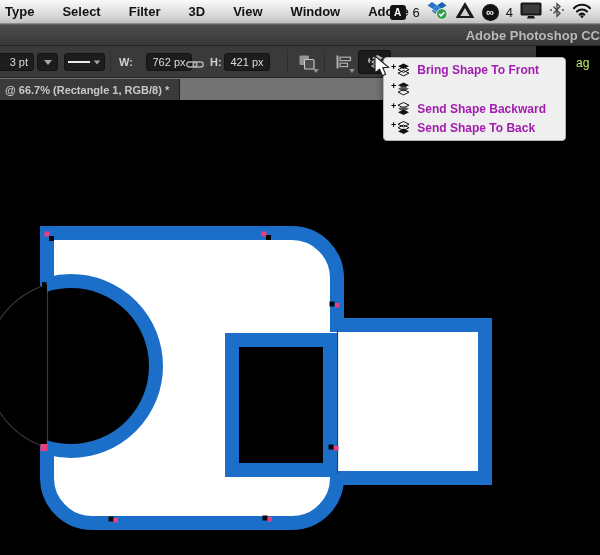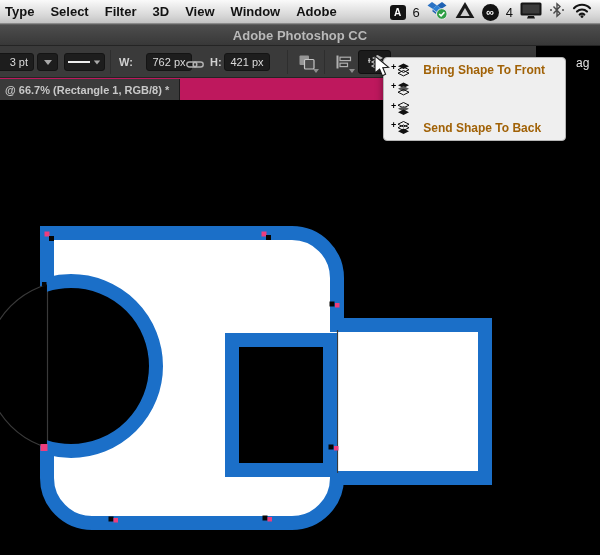--- a/index.html
+++ b/index.html
@@ -2,67 +2,67 @@
 <html><head>
 <meta charset="utf-8">
 <style>
   html,body{margin:0;padding:0;background:#000;}
   *{box-sizing:border-box;font-family:"Liberation Sans",sans-serif;}
   #screen{position:relative;width:600px;height:555px;overflow:hidden;background:#000;}
 
   
   .menubar{position:absolute;left:0;top:0;width:600px;height:24px;
     background:linear-gradient(#fafafa,#d6d6d6 70%,#c2c2c2);
-    border-bottom:1px solid #8a8a8a;display:flex;align-items:center;padding-left:5px;gap:16px;}
+    border-bottom:1px solid #8a8a8a;display:flex;align-items:center;padding-left:5px;gap:28px;}
   .menubar .mitem{font-size:13px;font-weight:600;color:#121212;white-space:nowrap;}
   .statusicons{position:absolute;right:8px;top:0;height:24px;display:flex;align-items:center;gap:7px;}
   .statusicons .cnt{font-size:13px;color:#111;font-weight:400;}
   .adobebox{width:16px;height:15px;background:#131313;border-radius:3px;color:#fff;
     font-size:10px;font-weight:700;display:flex;align-items:center;justify-content:center;}
   .ccbox{width:17px;height:17px;background:#131313;border-radius:50%;color:#fff;
     font-size:11px;font-weight:700;display:flex;align-items:center;justify-content:center;line-height:1;}
 
   
   .titlebar{position:absolute;left:0;top:24px;width:600px;height:22px;
     background:linear-gradient(#4d4d4d,#383838);border-top:1px solid #5f5f5f;border-bottom:1px solid #242424;
-    display:flex;align-items:center;justify-content:center;}
+    display:flex;align-items:center;justify-content:flex-end;}
   .titlebar .t{font-size:13px;font-weight:600;color:#b9b9b9;}
 
   
   .optionsbar{position:absolute;left:0;top:46px;width:536px;height:32px;background:#3a3a3a;
     border-bottom:1px solid #242424;}
   .obar-el{position:absolute;top:7px;height:18px;}
   .field{background:#1d1d1d;border:1px solid #141414;border-radius:3px;color:#dcdcdc;
     font-size:11px;display:flex;align-items:center;justify-content:center;}
   .lbl{color:#d2d2d2;font-size:11px;font-weight:700;display:flex;align-items:center;height:18px;}
   .vsep{position:absolute;top:4px;width:1px;height:24px;background:#4c4c4c;border-right:1px solid #2e2e2e;}
   .dd-arrow{width:0;height:0;border-left:4px solid transparent;border-right:4px solid transparent;
     border-top:5px solid #a9a9a9;}
   .mini-arrow{position:absolute;right:1px;bottom:1px;width:0;height:0;
     border-left:3px solid transparent;border-right:3px solid transparent;border-top:4px solid #8f8f8f;}
   .iconbtn{position:absolute;top:4px;height:24px;display:flex;align-items:center;justify-content:center;}
   .iconbtn.pressed{background:#1c1c1c;border:1px solid #101010;border-radius:3px;}
-  .clipped-text{position:absolute;top:10px;color:#e5e5e5;font-size:12px;}
-
-  
-  .tabbar{position:absolute;left:0;top:78px;width:488px;height:22px;background:#be185d;}
+  .clipped-text{position:absolute;top:10px;color:#bef264;font-size:12px;}
+
+  
+  .tabbar{position:absolute;left:0;top:78px;width:488px;height:22px;background:#737373;}
   .doctab{position:absolute;left:0;top:1px;height:21px;background:#3a3a3a;border-right:1px solid #1c1c1c;
     display:flex;align-items:center;padding:0 10px 0 5px;}
   .doctab .dt{font-size:11px;font-weight:600;color:#c8c8c8;white-space:nowrap;}
 
   
   .canvas{position:absolute;left:0;top:100px;width:600px;height:455px;background:#000;}
 
   
   .ctxmenu{position:absolute;left:383px;top:57px;width:183px;height:84px;background:#efefef;
     border:1px solid #b5b5b5;border-radius:4px;box-shadow:2px 4px 10px rgba(0,0,0,.65);
     padding:2px 0;z-index:40;display:flex;flex-direction:column;}
   .ctxitem{height:20px;display:flex;align-items:center;padding-left:7px;cursor:default;}
   .ctxitem .plus{font-size:9px;font-weight:700;color:#000;margin-right:1px;margin-top:-6px;}
-  .ctxitem .lab{font-size:12px;font-weight:700;color:#a16207;margin-left:13px;white-space:nowrap;}
+  .ctxitem .lab{font-size:12px;font-weight:700;color:#a21caf;margin-left:7px;white-space:nowrap;}
 
   .cursor{position:absolute;left:374px;top:55px;z-index:60;}
 </style>
 </head>
 <body>
 
 <div id="screen">
 
   <div class="menubar">
     <span class="mitem">Type</span>
@@ -243,20 +243,21 @@
         <path d="M6.5,7.5 L12,10.2 6.5,12.9 1,10.2 Z" fill="none" stroke="#111" stroke-width="1"></path>
       </svg>
     </div>
     <div class="ctxitem">
       <span class="plus">+</span>
       <svg width="13" height="14" viewBox="0 0 13 14">
         <path d="M6.5,0.5 L12,3.2 6.5,5.9 1,3.2 Z" fill="none" stroke="#111" stroke-width="1"></path>
         <path d="M6.5,4 L12,6.7 6.5,9.4 1,6.7 Z" fill="#555"></path>
         <path d="M6.5,7.5 L12,10.2 6.5,12.9 1,10.2 Z" fill="#111"></path>
       </svg>
+      <span class="lab">Send Shape Backward</span>
     </div>
     <div class="ctxitem">
       <span class="plus">+</span>
       <svg width="13" height="14" viewBox="0 0 13 14">
         <path d="M6.5,0.5 L12,3.2 6.5,5.9 1,3.2 Z" fill="none" stroke="#111" stroke-width="1"></path>
         <path d="M6.5,4 L12,6.7 6.5,9.4 1,6.7 Z" fill="none" stroke="#111" stroke-width="1"></path>
         <path d="M6.5,7.5 L12,10.2 6.5,12.9 1,10.2 Z" fill="#111"></path>
       </svg>
       <span class="lab">Send Shape To Back</span>
     </div>

